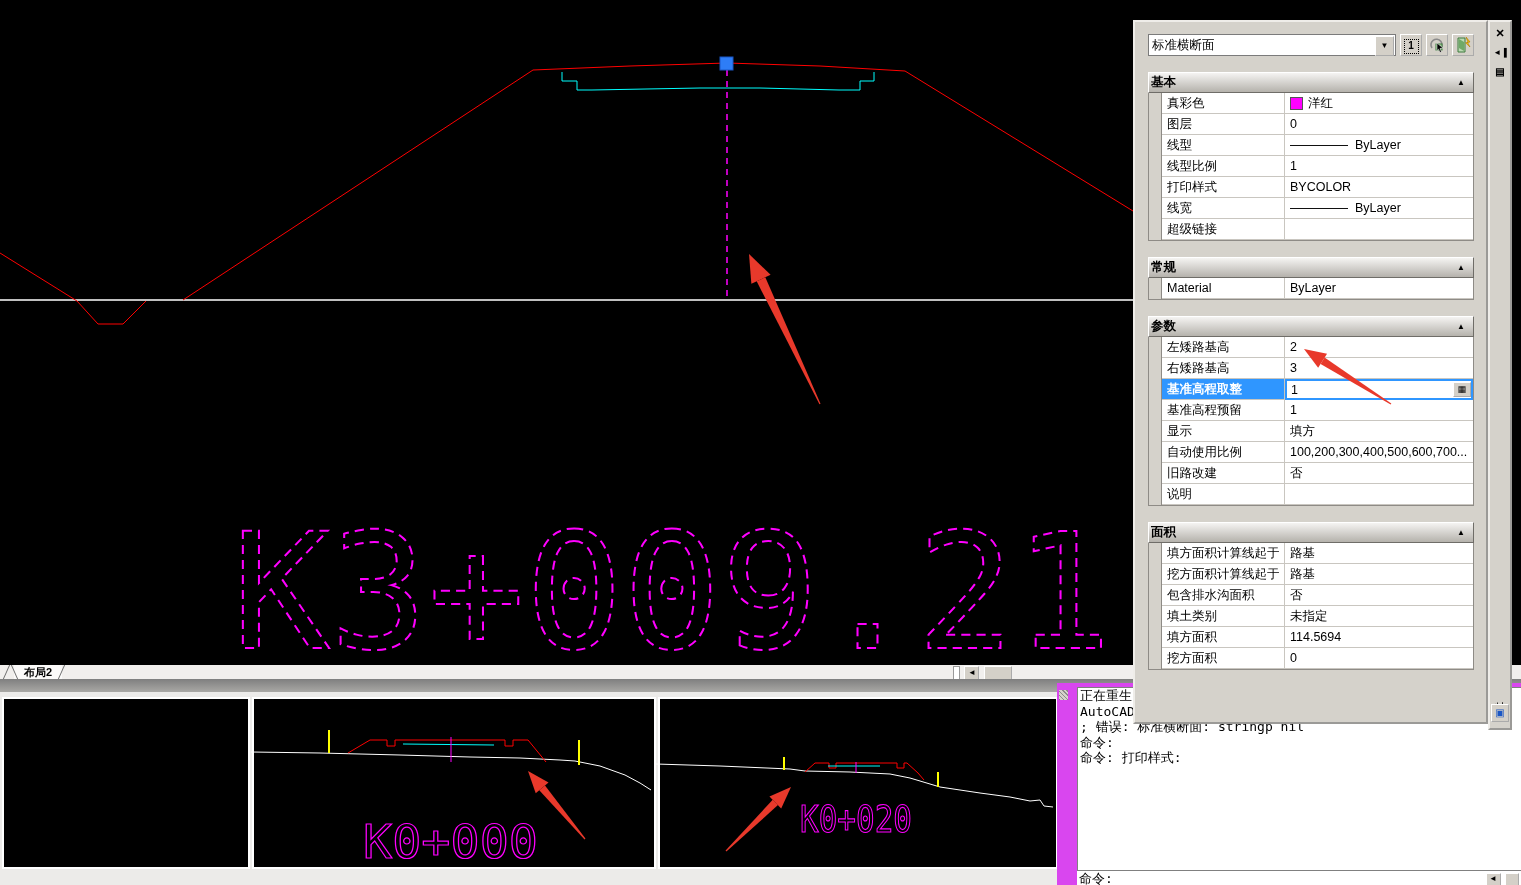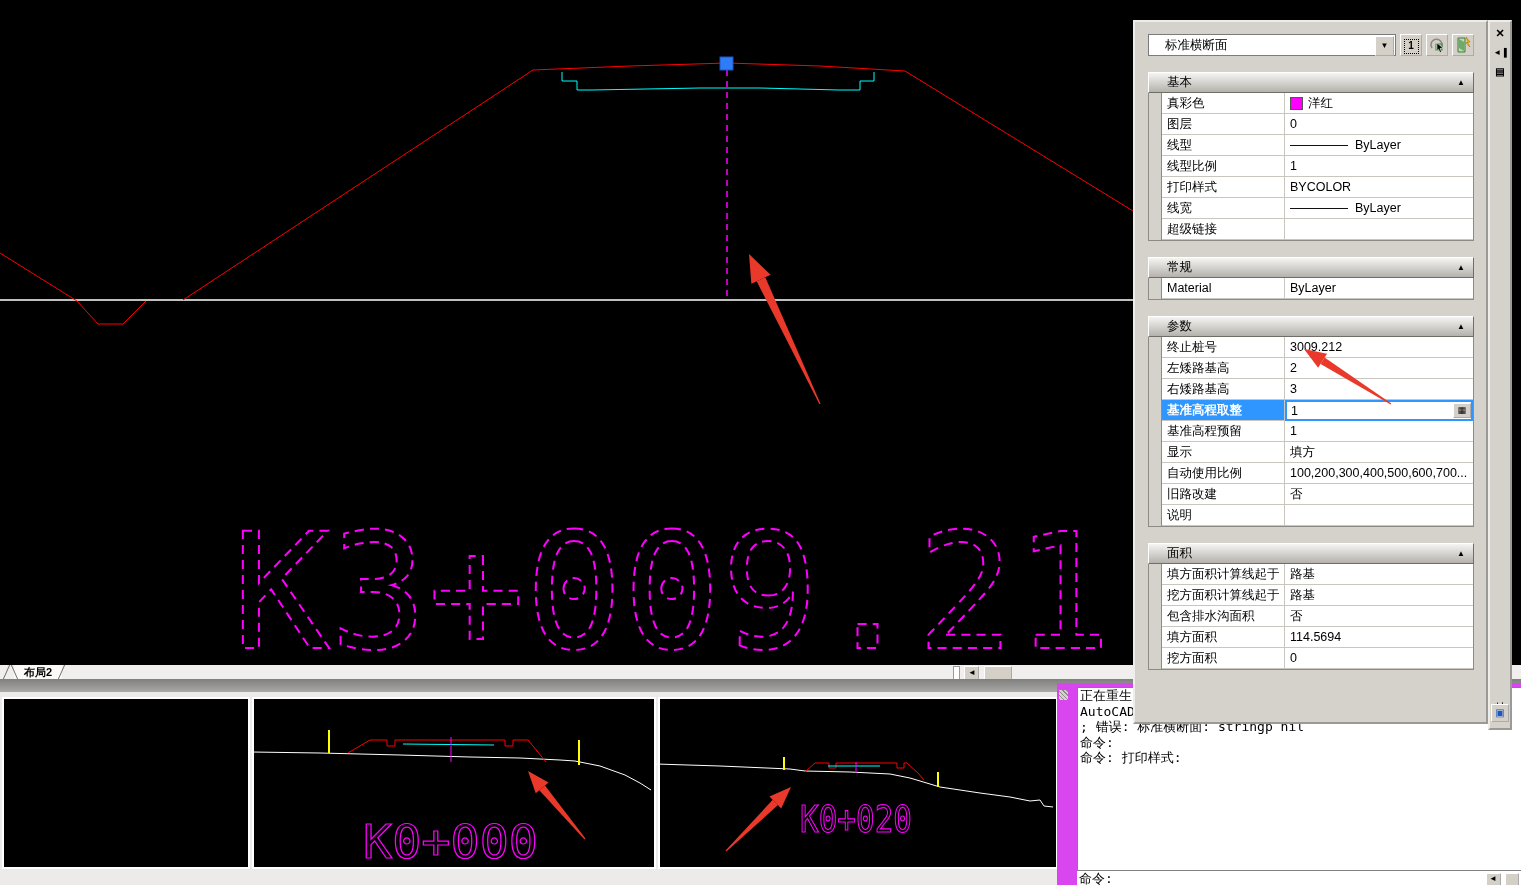--- a/index.html
+++ b/index.html
@@ -36,30 +36,30 @@
     white-space:pre;padding-left:2px;}
   #cmd-input{position:absolute;left:20px;bottom:0;right:0;height:14px;background:#fff;
     border-top:1px solid #808080;}
   #cmd-input .cmdline{line-height:16px;}
   #cmd-hscroll{position:absolute;right:2px;bottom:1px;height:11px;z-index:9;}
   
   #palette{position:absolute;left:1133px;top:20px;width:355px;height:704px;background:#d5d2cb;
     border:2px outset #efede9;box-sizing:border-box;z-index:10;padding:12px 12px 0 13px;}
   #pal-top{display:flex;height:22px;margin-bottom:9px;}
   #obj-combo{width:248px;height:22px;background:#fff;border:1px solid #7b7b7b;box-sizing:border-box;
-    position:relative;font-size:12.5px;line-height:20px;padding-left:16px;color:#000;}
+    position:relative;font-size:12.5px;line-height:20px;padding-left:3px;color:#000;}
   #combo-btn{position:absolute;right:1px;top:1px;width:17px;height:18px;background:#d4d0c8;
     border:1px outset #fff;font-size:8px;text-align:center;line-height:17px;color:#000;}
   .palbtn{width:22px;height:22px;margin-left:4px;background:#d4d0c8;border:1px outset #fff;
     box-sizing:border-box;text-align:center;position:relative;}
   #pickadd-inner{display:inline-block;margin-top:3px;width:13px;height:13px;border:1px dotted #000;
     font-size:10px;line-height:12px;font-weight:bold;}
   .prop-header{height:21px;background:linear-gradient(#f5f4f2,#b5b2ac);border:1px solid;
-    border-color:#fff #6f6d68 #6f6d68 #fff;box-sizing:border-box;font-size:12.5px;font-weight:normal;
-    color:#000;line-height:19px;padding-left:18px;position:relative;margin-top:16px;}
+    border-color:#fff #6f6d68 #6f6d68 #fff;box-sizing:border-box;font-size:12.5px;font-weight:bold;
+    color:#000;line-height:19px;padding-left:2px;position:relative;margin-top:16px;}
   .collapse-arrow{position:absolute;right:8px;top:0;font-size:8px;line-height:19px;color:#000;}
   .prop-rows{border:1px solid #8e8b86;border-top:none;}
   .prow{display:flex;height:21px;box-sizing:border-box;}
   .gutter{width:13px;background:#d5d2cb;border-right:1px solid #8e8b86;box-sizing:border-box;}
   .plabel{width:123px;background:#fff;border-right:1px solid #c9c6c0;border-bottom:1px solid #c9c6c0;
     box-sizing:border-box;font-size:12.5px;line-height:20px;padding-left:5px;color:#000;
     white-space:nowrap;overflow:hidden;}
   .pvalue{flex:1;background:#fff;border-bottom:1px solid #c9c6c0;box-sizing:border-box;
     font-size:12.5px;line-height:20px;padding-left:5px;color:#000000;white-space:nowrap;overflow:hidden;
     display:flex;align-items:center;}
@@ -239,27 +239,20 @@
           <span class="plabel">Material</span>
           <span class="pvalue">
             <span>ByLayer</span>
           </span>
         </div>
       </div>
       <div class="prop-header"><span>参数</span><span class="collapse-arrow">▲</span></div>
       <div class="prop-rows">
         <div class="prow">
           <span class="gutter"></span>
-          <span class="plabel">终止桩号</span>
-          <span class="pvalue">
-            <span>3009.212</span>
-          </span>
-        </div>
-        <div class="prow">
-          <span class="gutter"></span>
           <span class="plabel">左矮路基高</span>
           <span class="pvalue">
             <span>2</span>
           </span>
         </div>
         <div class="prow">
           <span class="gutter"></span>
           <span class="plabel">右矮路基高</span>
           <span class="pvalue">
             <span>3</span>
@@ -323,20 +316,27 @@
           <span class="plabel">挖方面积计算线起于</span>
           <span class="pvalue">
             <span>路基</span>
           </span>
         </div>
         <div class="prow">
           <span class="gutter"></span>
           <span class="plabel">包含排水沟面积</span>
           <span class="pvalue">
             <span>否</span>
+          </span>
+        </div>
+        <div class="prow">
+          <span class="gutter"></span>
+          <span class="plabel">填土类别</span>
+          <span class="pvalue">
+            <span>未指定</span>
           </span>
         </div>
         <div class="prow">
           <span class="gutter"></span>
           <span class="plabel">填方面积</span>
           <span class="pvalue">
             <span>114.5694</span>
           </span>
         </div>
         <div class="prow">

